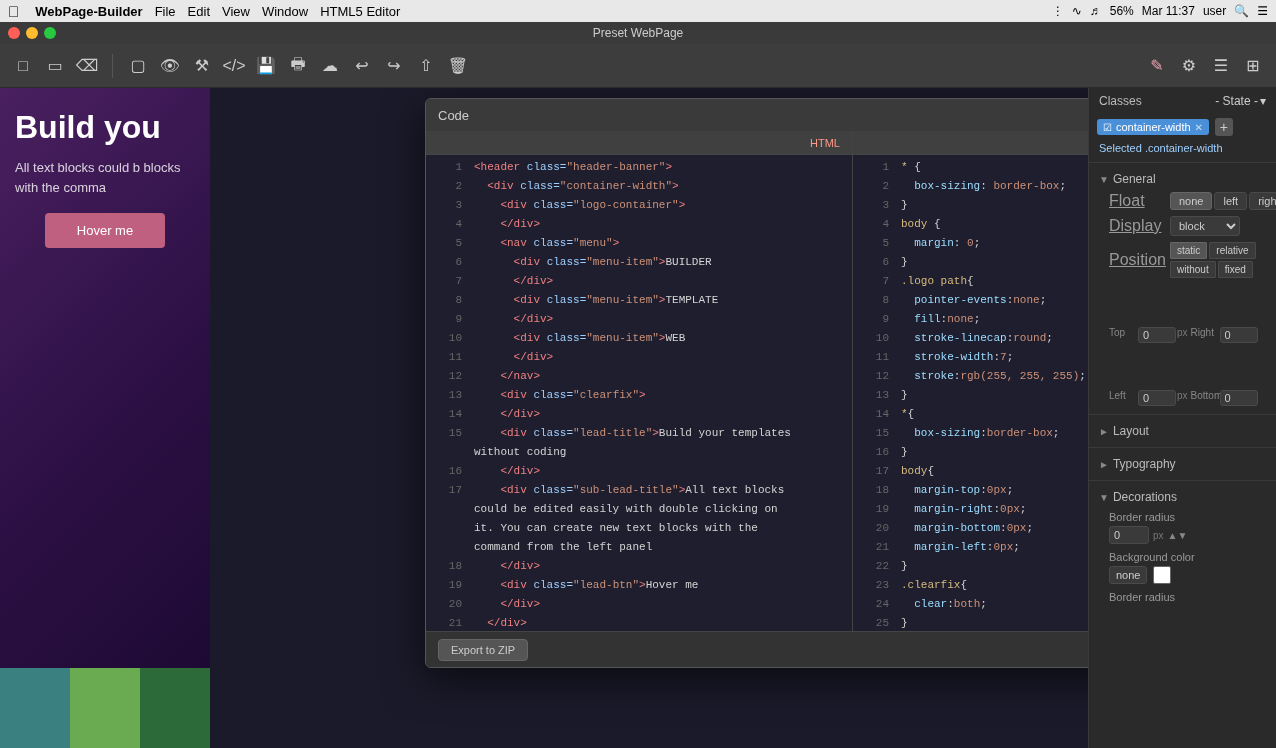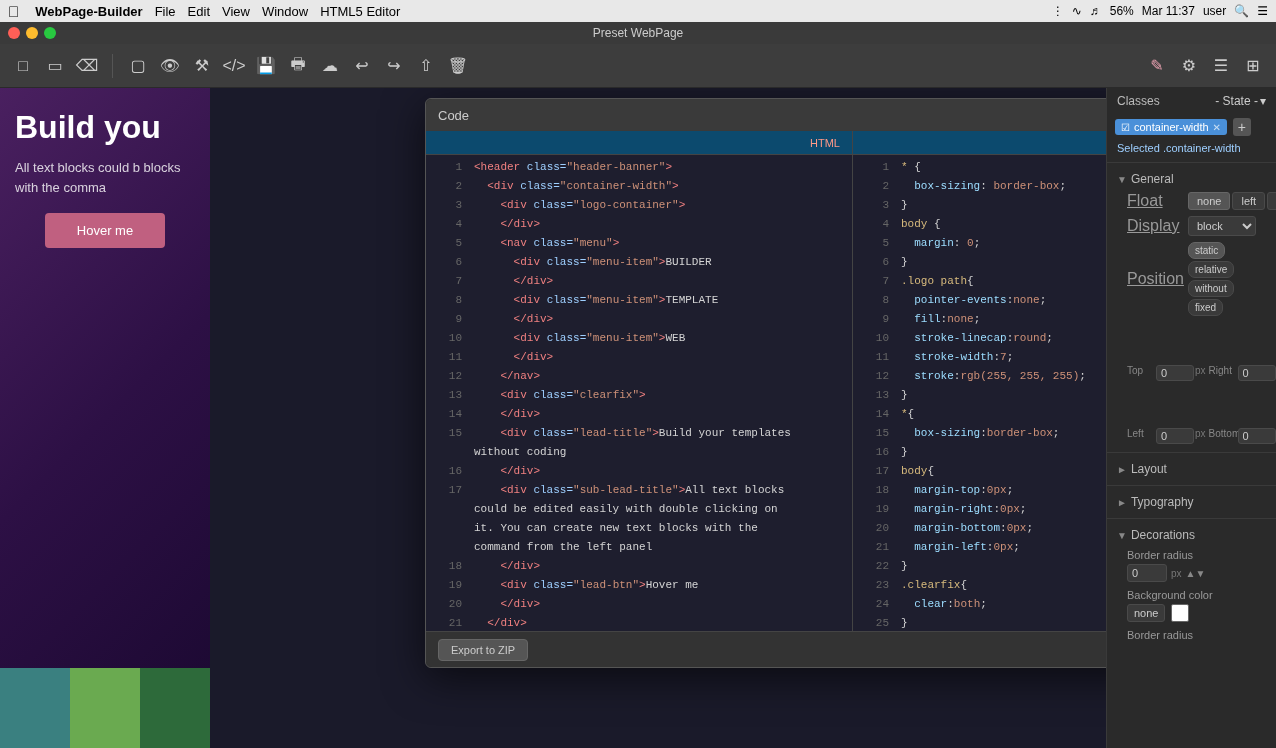--- a/index.html
+++ b/index.html
@@ -168,21 +168,21 @@
       overflow: hidden;
     }
     .code-pane {
       flex: 1;
       display: flex;
       flex-direction: column;
       border-right: 1px solid #444;
     }
     .code-pane-header {
       height: 24px;
-      background: #0c4a6e;
+      background: #404040;
       display: flex;
       align-items: center;
       justify-content: flex-end;
       padding: 0 12px;
       font-size: 11px;
       color: #ff9988;
       border-bottom: 1px solid #444;
     }
     .code-pane-header.css-header { color: #88aaff; }
     .code-content {
@@ -237,21 +237,21 @@
       color: #ccc;
       border: 1px solid #666;
       border-radius: 4px;
       padding: 4px 12px;
       font-size: 11px;
       cursor: pointer;
     }
 
     
     .right-panel {
-      width: 170px;
+      width: 188px;
       background: #2a2a2a;
       border-left: 1px solid #3a3a3a;
       display: flex;
       flex-direction: column;
       overflow-y: auto;
       flex-shrink: 0;
     }
     .right-panel::-webkit-scrollbar { width: 4px; }
     .right-panel::-webkit-scrollbar-thumb { background: #555; }
 
@@ -357,21 +357,21 @@
     }
 
     .pos-btns {
       display: flex;
       gap: 2px;
       flex-wrap: wrap;
     }
     .pos-btn {
       padding: 2px 6px;
       font-size: 10px;
-      border-radius: 7px;
+      border-radius: 1px;
       cursor: pointer;
       color: #ccc;
       background: #3a3a3a;
       border: 1px solid #4a4a4a;
     }
     .pos-btn.active { background: #555; border-color: #666; }
 
     .coord-grid {
       display: grid;
       grid-template-columns: 1fr 1fr;

